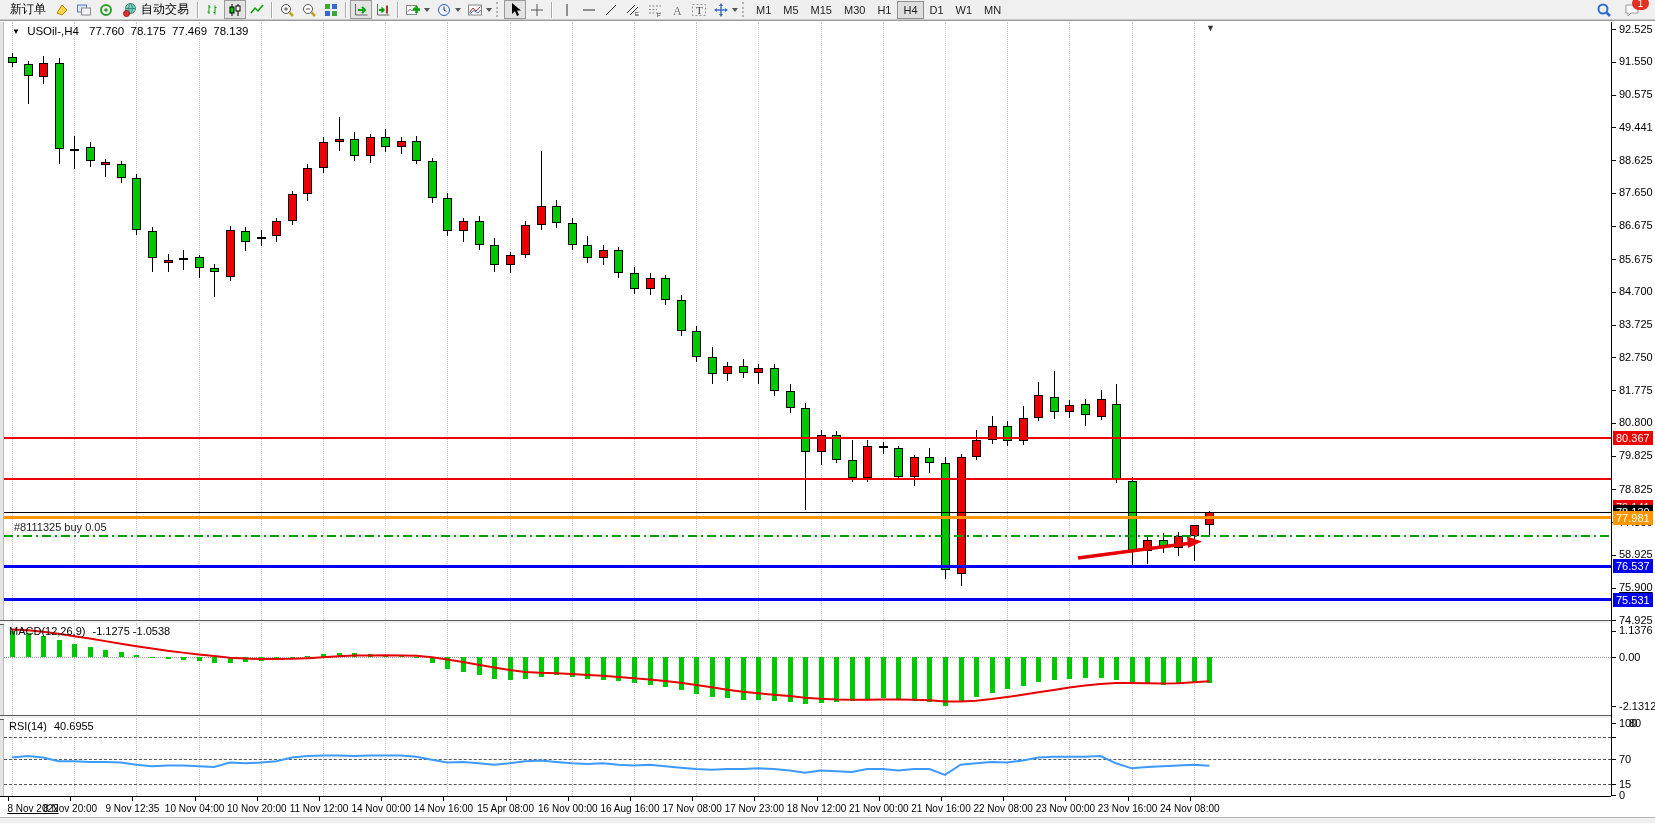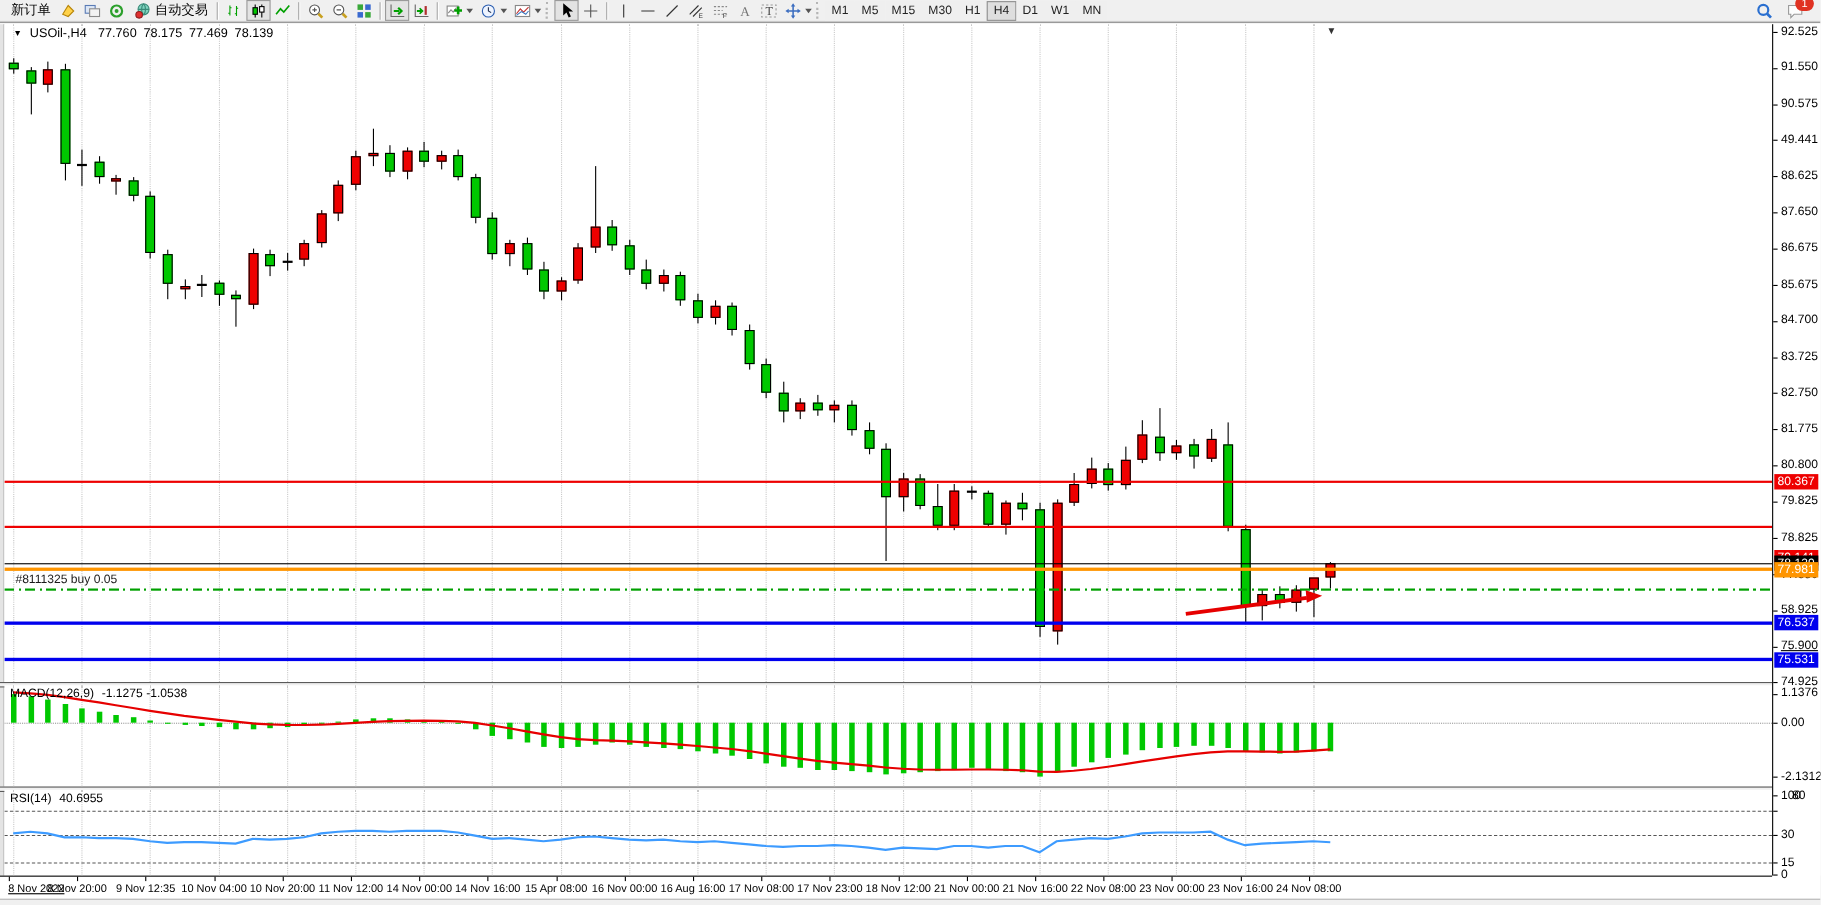--- a/index.html
+++ b/index.html
@@ -693,21 +693,21 @@
     <div class="plabel" style="top: 602.335px; position: absolute;">1.1376</div>
     <div class="ptick" style="top: 635px; position: absolute;"></div>
     <div class="plabel" style="top: 628.5px; position: absolute;">0.00</div>
     <div class="ptick" style="top: 684.018px; position: absolute;"></div>
     <div class="plabel" style="top: 677.518px; position: absolute;">-2.1312</div>
     <div class="ptick" style="top: 701px; position: absolute;"></div>
     <div class="plabel" style="top: 694.5px; position: absolute;">100</div>
     <div class="ptick" style="top: 715.4px; position: absolute;"></div>
     <div class="plabel" style="top: 695px; position: absolute; margin-left: 10px;">80</div>
     <div class="ptick" style="top: 737px; position: absolute;"></div>
-    <div class="plabel" style="top: 730.5px; position: absolute;">30</div>
+    <div class="plabel" style="top: 730.5px; position: absolute;">70</div>
     <div class="ptick" style="top: 762.2px; position: absolute;"></div>
     <div class="plabel" style="top: 755.7px; position: absolute;">15</div>
     <div class="ptick" style="top: 773px; position: absolute;"></div>
     <div class="plabel" style="top: 766.5px; position: absolute;">0</div>
     <div class="badge" style="top: 408.509px; background: rgb(238, 0, 0); z-index: 4; position: absolute;">80.367</div>
     <div class="badge" style="top: 449.702px; background: rgb(238, 0, 0); z-index: 4; position: absolute; margin-top: 28px;">79.141</div>
     <div class="badge" style="top: 483.37px; background: rgb(0, 0, 0); z-index: 4; position: absolute;">78.139</div>
     <div class="badge" style="top: 488.678px; background: rgb(255, 149, 0); z-index: 4; position: absolute;">77.981</div>
     <div class="badge" style="top: 537.197px; background: rgb(0, 0, 238); z-index: 4; position: absolute;">76.537</div>
     <div class="badge" style="top: 570.998px; background: rgb(0, 0, 238); z-index: 4; position: absolute;">75.531</div>

